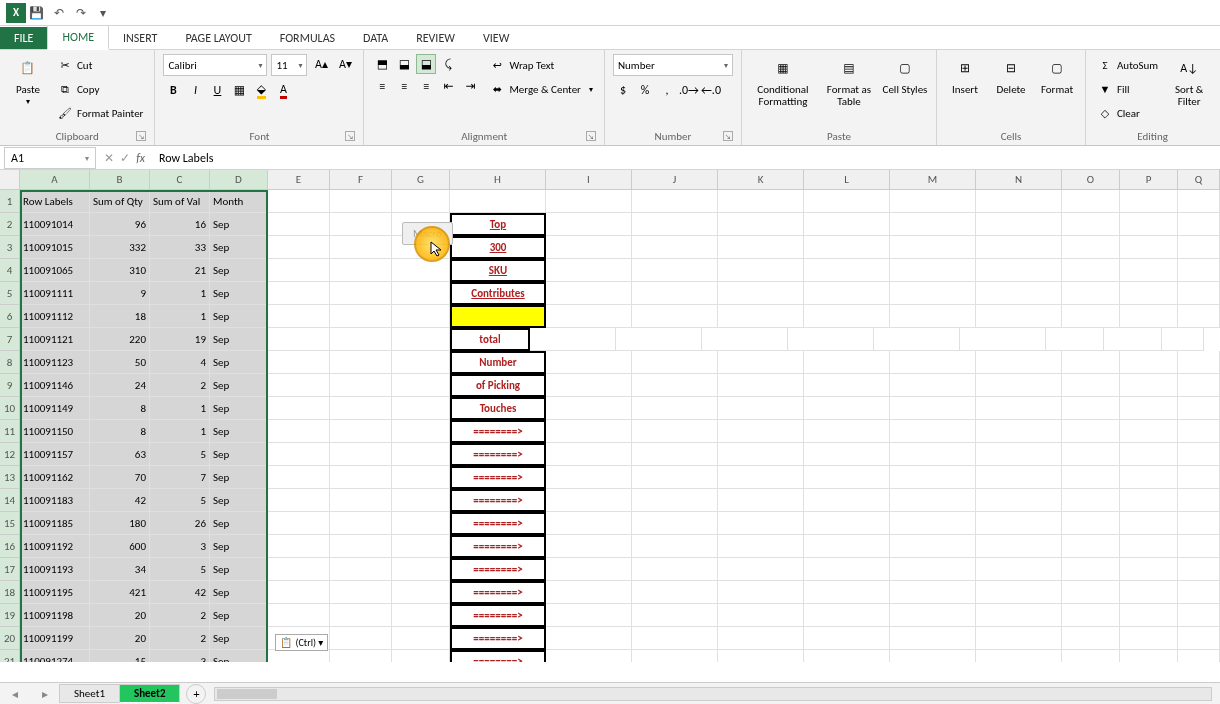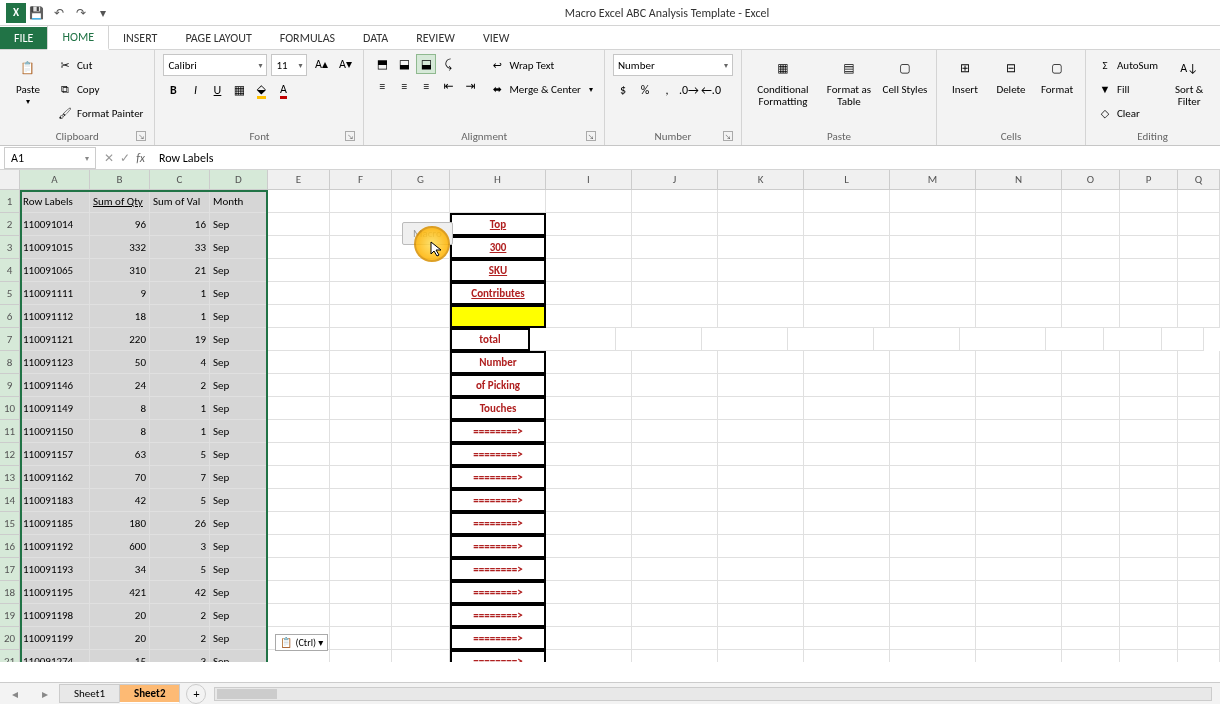--- a/index.html
+++ b/index.html
@@ -82,35 +82,34 @@
 
 .cursor-mark { position: absolute; width: 36px; height: 36px; border-radius: 50%; background: radial-gradient(circle, #ffe05a 0%, #ffb300 70%, rgba(255,179,0,0) 100%); border: 2px solid #d89000; opacity: 0.85; pointer-events: none; }
 .ctrl-btn { position: absolute; border: 1px solid #aaa; background: #fff; font-size: 10px; padding: 1px 4px; display: flex; align-items: center; gap: 3px; }
 
 .macro-btn { position: absolute; background: #efefef; border: 1px solid #bbb; border-radius: 2px; padding: 4px 10px; font-size: 11px; color: #999; }
 
 
 .sheet-bar { position: absolute; bottom: 0; left: 0; right: 0; height: 22px; display: flex; align-items: center; border-top: 1px solid #ccc; background: #f3f3f3; }
 .sheet-nav { width: 60px; display: flex; justify-content: space-around; color: #888; }
 .sheet-tab { padding: 2px 14px; border: 1px solid #ccc; background: #e8e8e8; font-size: 11px; cursor: pointer; margin-left: -1px; }
-.sheet-tab.active { background: #fdba74; border-bottom: 1px solid #fff; font-weight: bold; }
+.sheet-tab.active { background: #22c55e; border-bottom: 1px solid #fff; font-weight: bold; }
 .sheet-add { width: 20px; height: 20px; border: 1px solid #ccc; border-radius: 50%; display: flex; align-items: center; justify-content: center; margin-left: 6px; font-size: 12px; cursor: pointer; }
 .hscroll { flex: 1; margin: 0 8px; height: 14px; background: #e8e8e8; border: 1px solid #ccc; position: relative; }
 .hscroll-thumb { position: absolute; left: 2px; top: 1px; width: 60px; height: 10px; background: #ccc; }
 </style>
 </head>
 <body>
 
 <div class="titlebar">
   <span class="excel-logo">X</span>
   <span class="qat-btn">💾</span>
   <span class="qat-btn">↶</span>
   <span class="qat-btn">↷</span>
   <span class="qat-btn">▾</span>
-  <div class="title-text">Macro Excel ABC Analysis Template - Excel</div>
 </div>
 
 <div class="tabs">
   <div class="tab file">FILE</div>
   <div class="tab active">HOME</div>
   <div class="tab">INSERT</div>
   <div class="tab">PAGE LAYOUT</div>
   <div class="tab">FORMULAS</div>
   <div class="tab">DATA</div>
   <div class="tab">REVIEW</div>
@@ -345,21 +344,21 @@
       <div class="rh sel">16</div>
       <div class="rh sel">17</div>
       <div class="rh sel">18</div>
       <div class="rh sel">19</div>
       <div class="rh sel">20</div>
       <div class="rh sel">21</div>
     </div>
   <div class="cells" id="cells">
       <div class="row">
         <div class="cell cA sel hdr" style="width: 70px;">Row Labels</div>
-        <div class="cell cB sel hdr" style="width: 60px; text-decoration: underline;">Sum of Qty</div>
+        <div class="cell cB sel hdr" style="width: 60px;">Sum of Qty</div>
         <div class="cell cC sel hdr" style="width: 60px;">Sum of Val</div>
         <div class="cell cD sel hdr" style="width: 58px;">Month</div>
         <div class="cell cE" style="width: 62px;"></div>
         <div class="cell cF" style="width: 62px;"></div>
         <div class="cell cG" style="width: 58px;"></div>
         <div class="cell cH" style="width: 96px;"></div>
         <div class="cell cI" style="width: 86px;"></div>
         <div class="cell cJ" style="width: 86px;"></div>
         <div class="cell cK" style="width: 86px;"></div>
         <div class="cell cL" style="width: 86px;"></div>

